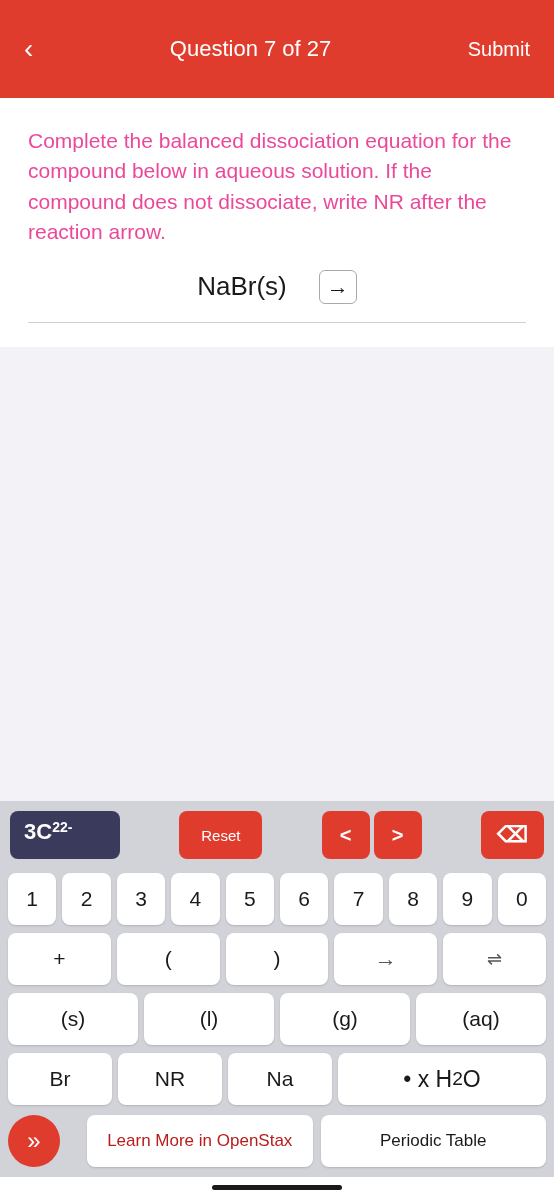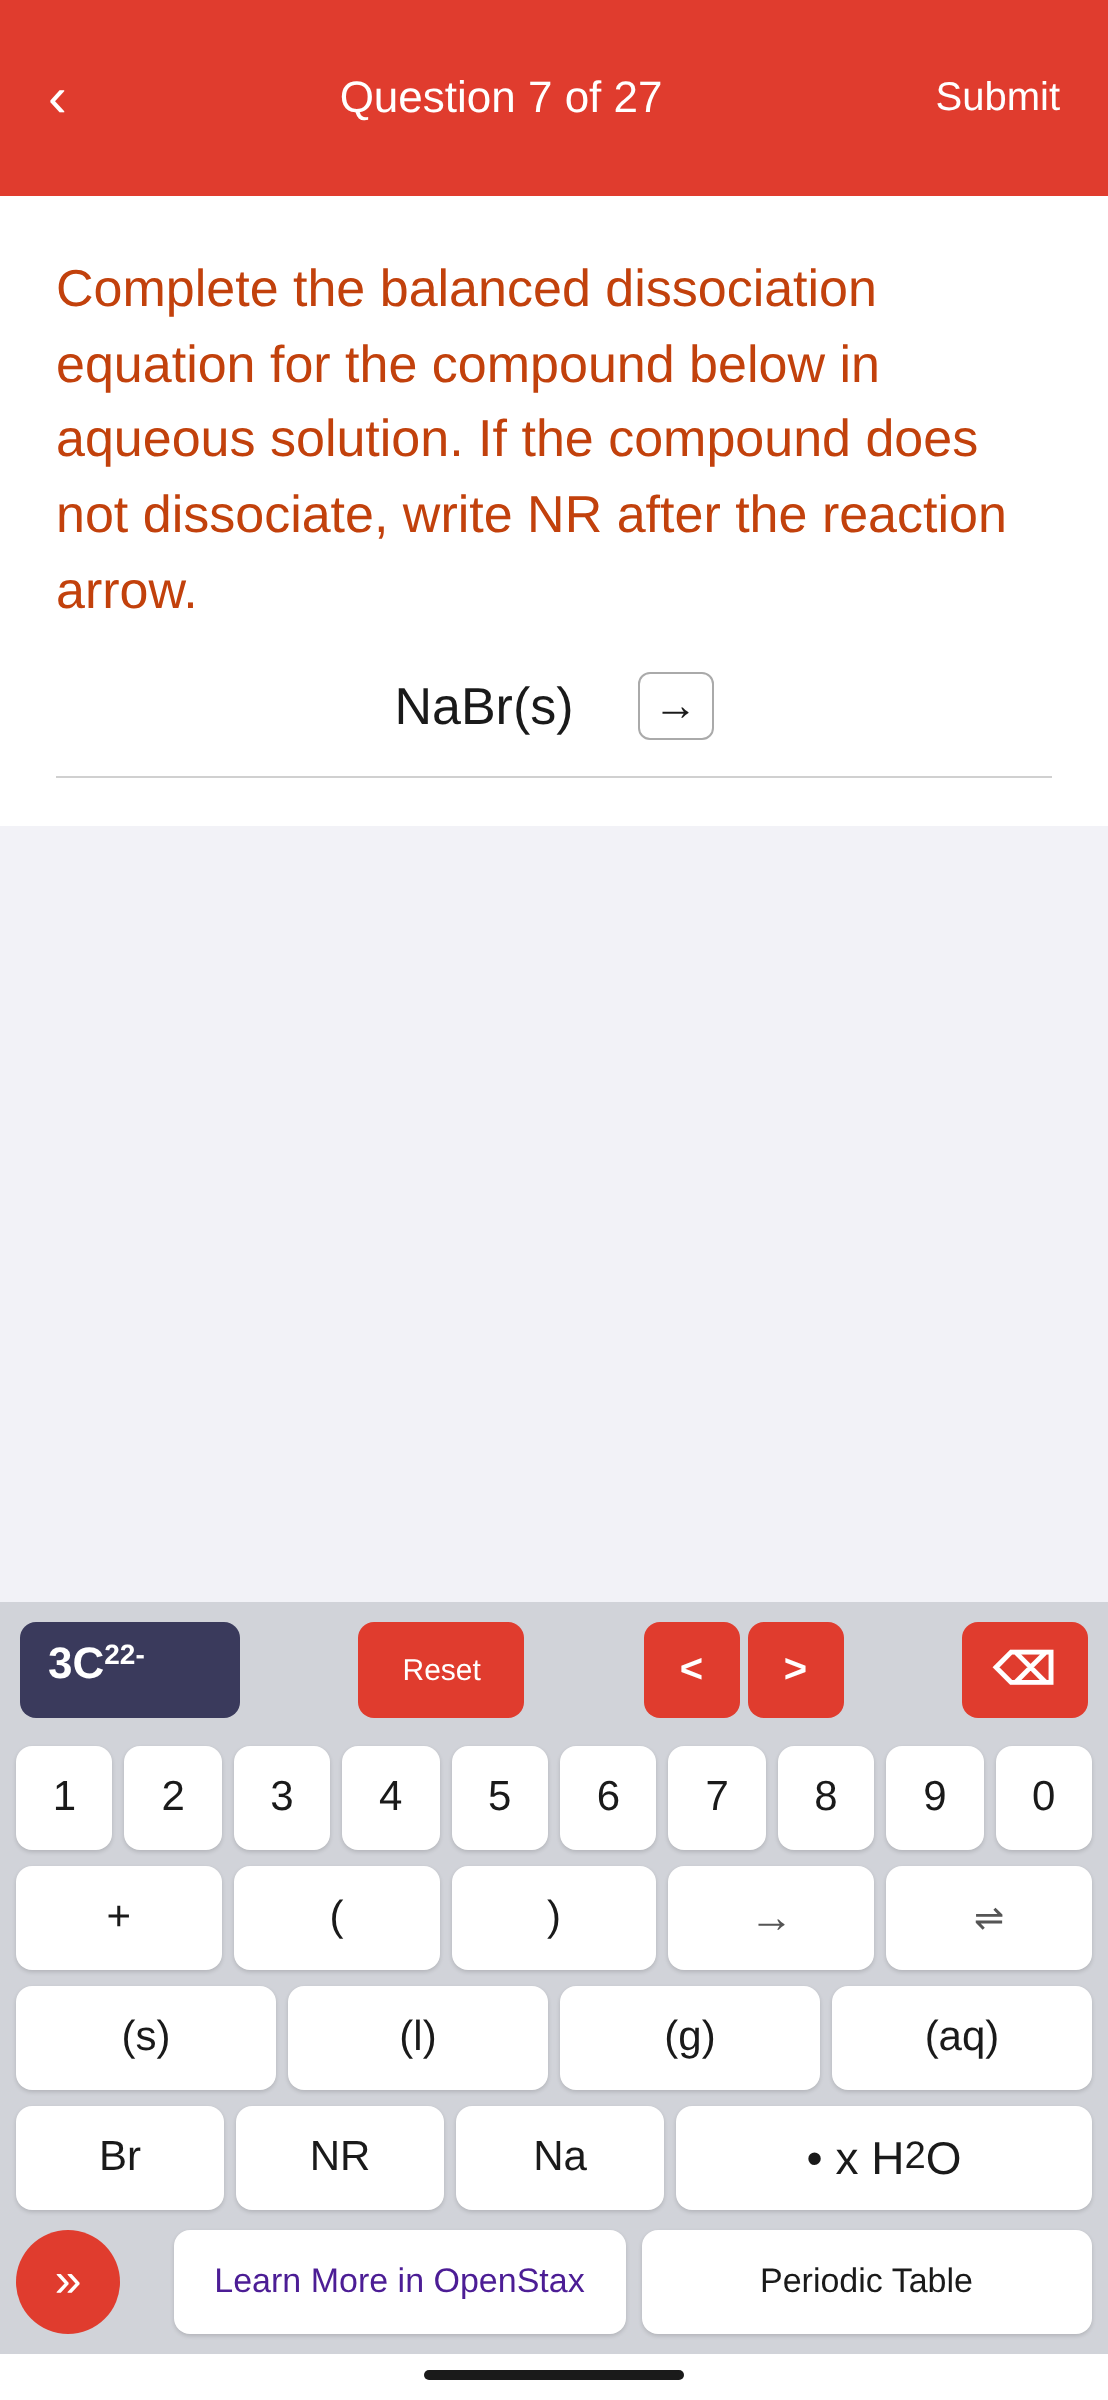--- a/index.html
+++ b/index.html
@@ -44,22 +44,22 @@
       padding: 8px;
     }
 
     
     .question-area {
       background: white;
       padding: 28px 28px 24px 28px;
       flex-shrink: 0;
     }
     .question-text {
-      font-size: 26px;
-      color: #c2410c;
+      font-size: 21px;
+      color: #ec4899;
       line-height: 1.45;
       margin-bottom: 22px;
     }
     .equation-line {
       display: flex;
       align-items: center;
       justify-content: center;
       font-size: 26px;
       color: #1a1a1a;
       padding-bottom: 18px;
@@ -219,21 +219,21 @@
       align-items: center;
       justify-content: center;
       flex-shrink: 0;
     }
     .footer-center-btn {
       background: white;
       border: none;
       border-radius: 8px;
       font-size: 17px;
       font-weight: 500;
-      color: #4c1d95;
+      color: #b91c1c;
       flex: 1;
       min-height: 52px;
       cursor: pointer;
       display: flex;
       align-items: center;
       justify-content: center;
       text-align: center;
       line-height: 1.3;
       box-shadow: 0 1px 2px rgba(0,0,0,0.15);
       padding: 6px 10px;

